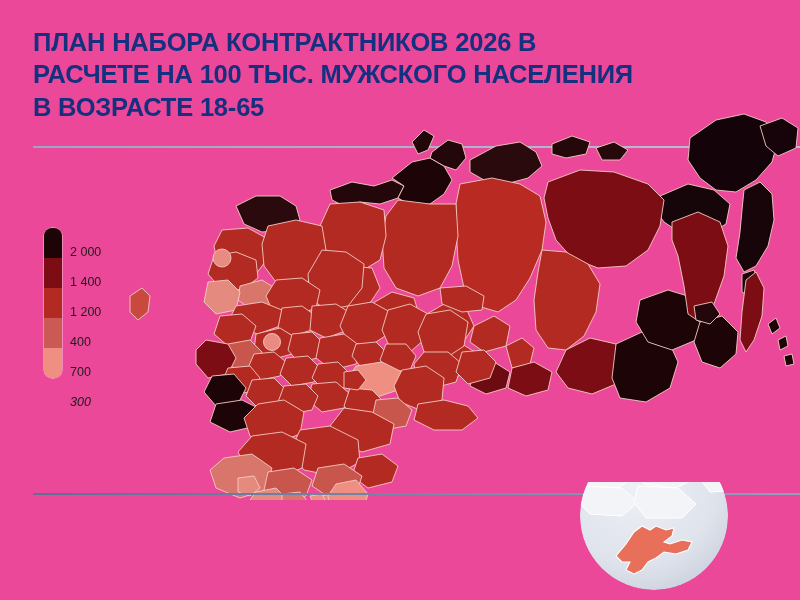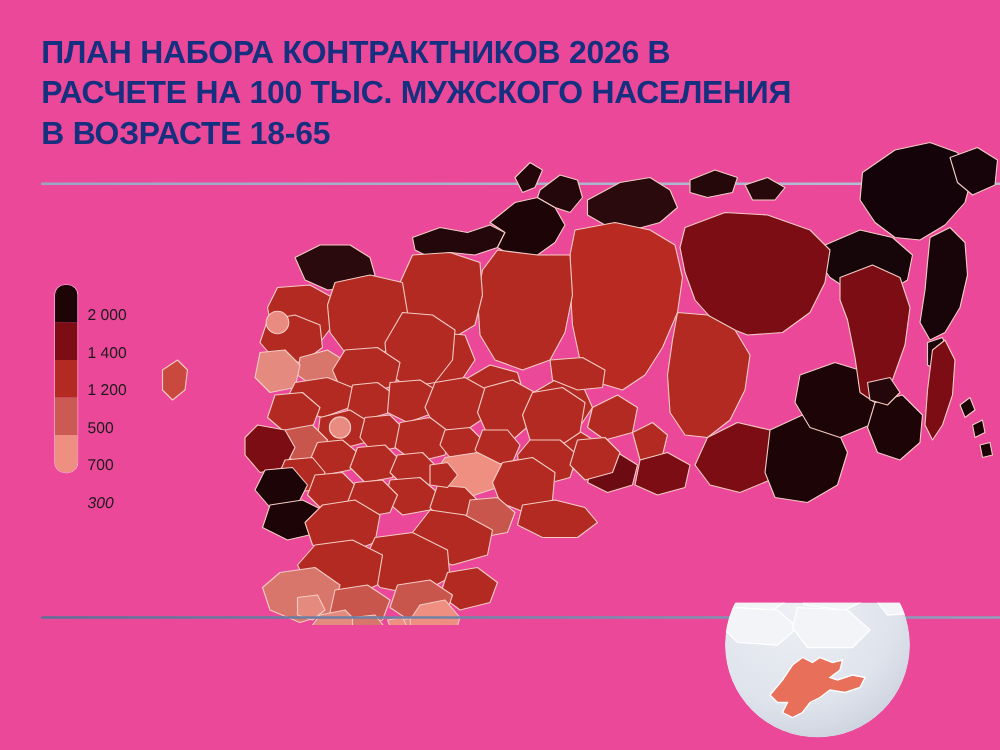--- a/index.html
+++ b/index.html
@@ -190,21 +190,21 @@
         <div class="legend-band" style="background: rgb(29, 4, 7);"></div>
         <div class="legend-band" style="background: rgb(125, 13, 20);"></div>
         <div class="legend-band" style="background: rgb(179, 42, 34);"></div>
         <div class="legend-band" style="background: rgb(203, 90, 85);"></div>
         <div class="legend-band" style="background: rgb(239, 143, 129);"></div>
       </div>
     <div class="legend-labels" id="legendLabels">
         <div class="legend-label" style="top: 1px;">2 000</div>
         <div class="legend-label" style="top: 31px;">1 400</div>
         <div class="legend-label" style="top: 61px;">1 200</div>
-        <div class="legend-label" style="top: 91px;">500</div>
+        <div class="legend-label" style="top: 91px;">400</div>
         <div class="legend-label" style="top: 121px;">700</div>
         <div class="legend-label" style="top: 151px; font-style: italic;">300</div>
       </div>
   </div>
 
   <div class="rule bottom"></div>
 
   <div class="inset">
     <svg width="152" height="112" viewBox="0 0 152 112" xmlns="http://www.w3.org/2000/svg">
       <defs>

